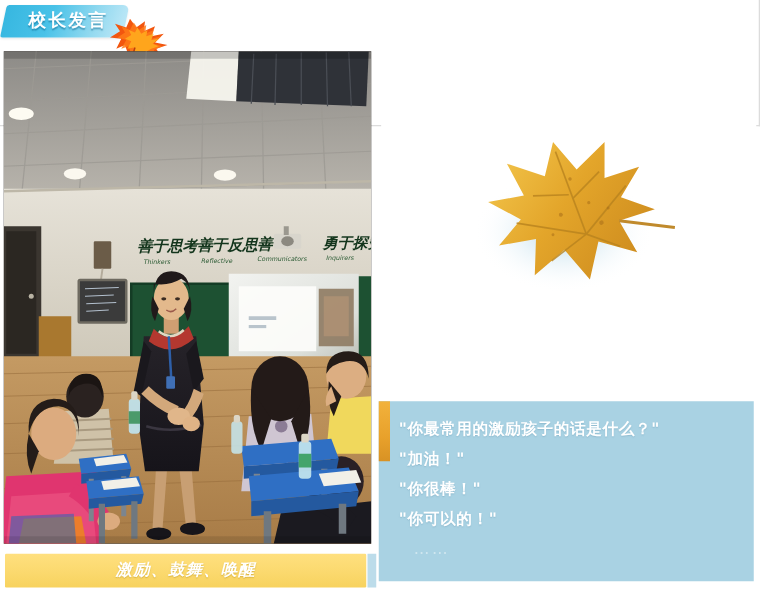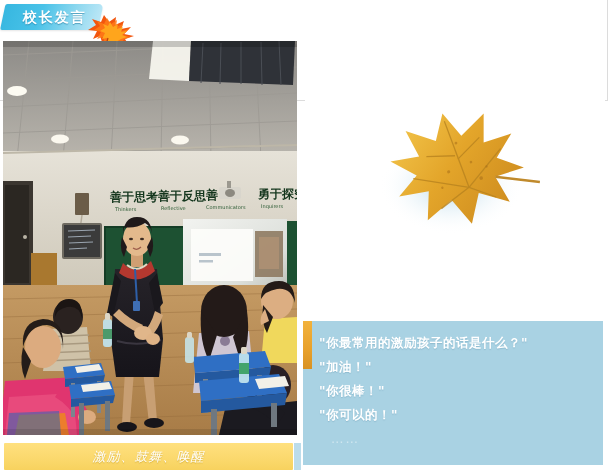--- a/index.html
+++ b/index.html
@@ -31,33 +31,33 @@
     white-space:nowrap;
   }
 
   
   .leaf-red{position:absolute;left:84px;top:14px;width:56px;height:36px;overflow:hidden;}
   .leaf-red svg{display:block;}
 
   
   .photo{
     position:absolute;left:3px;top:41px;width:294px;height:394px;
-    overflow:hidden;background:#2e2a26;
+    overflow:hidden;background:#2e2a26;font-style:italic;
   }
   .photo svg{display:block;}
 
   
   .caption-bar{
     position:absolute;left:4px;top:443px;width:289px;height:27px;
     background:linear-gradient(180deg,#ffe07f 0%,#fbd96e 55%,#f7d25e 100%);
     border-radius:1px;
   }
   .caption-bar .cap-text{
     display:block;line-height:27px;text-align:center;
-    color:#ffffff;font-weight:normal;font-style:italic;font-size:13px;
+    color:#ffffff;font-weight:bold;font-style:italic;font-size:13px;
     letter-spacing:1px;text-shadow:0 1px 1px rgba(190,150,30,.55);
     white-space:nowrap;
   }
   .caption-tail{
     position:absolute;left:294px;top:443px;width:7px;height:27px;
     background:#bcdcea;
   }
 
   
   .leaf-panel{

